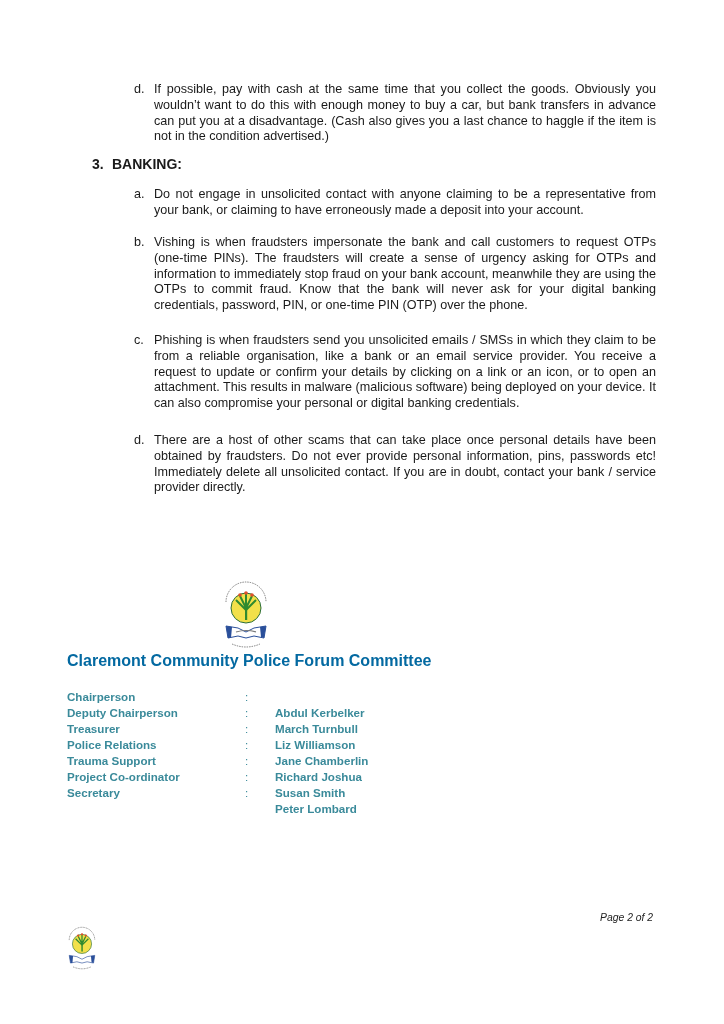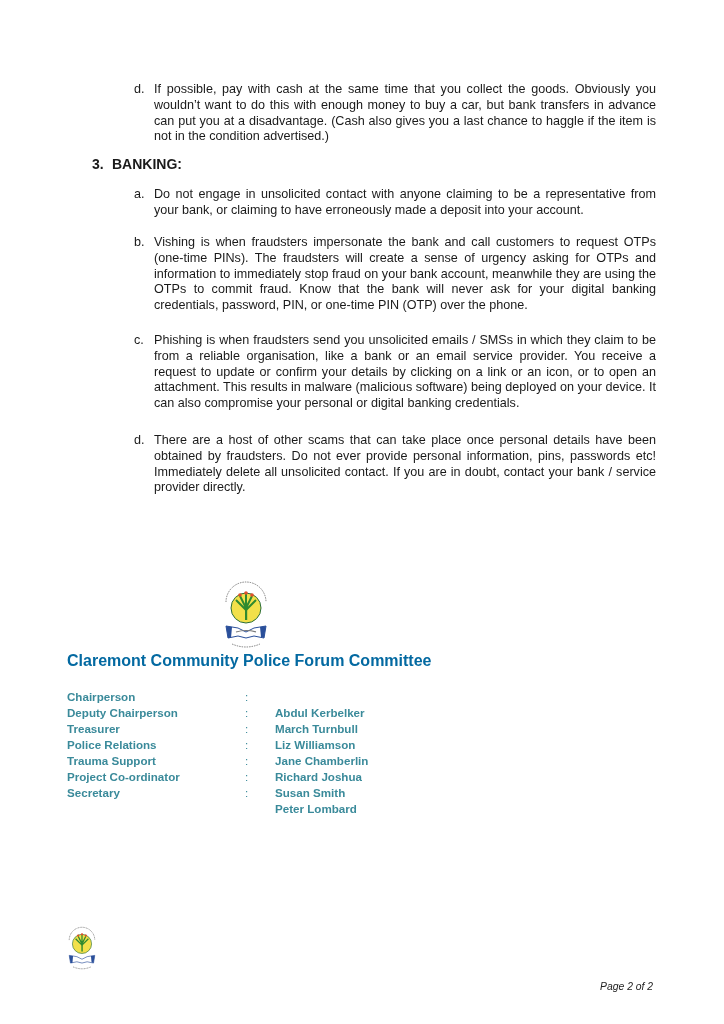--- a/index.html
+++ b/index.html
@@ -11,21 +11,21 @@
   .section-head .num { display:inline-block; width:20px; }
   .logo-main { position:absolute; left:218px; top:580px; width:56px; height:72px; }
   .committee-title { position:absolute; left:67px; top:652px; font-size:16px; font-weight:bold; color:#0369a1; white-space:nowrap; }
   .committee-list { position:absolute; left:67px; top:690px; }
   .crow { position:relative; height:16px; font-size:11.6px; font-weight:bold; color:#3a8a9a; }
   .crow .role { position:absolute; left:0; top:0; white-space:nowrap; }
   .crow .colon { position:absolute; left:178px; top:0; font-weight:normal; }
   .crow .name { position:absolute; left:208px; top:0; white-space:nowrap;margin-top:16px; }
   .logo-foot { position:absolute; left:64px; top:926px; width:36px; height:46px; }
   .footer-addr { position:absolute; left:200px; top:946px; width:312px; text-align:center; font-size:10.4px; line-height:14px; color:#3a8a9a; font-weight:bold; }
-  .page-num { position:absolute; left:600px; top:981px; font-size:10.4px; font-style:italic; color:#222; }
+  .page-num { position:absolute; left:600px; top:912px; font-size:10.4px; font-style:italic; color:#222; }
 </style>
 </head>
 <body>
 
 <div class="item" style="top:82px;">
   <span class="marker">d.</span>
   <span class="text">If possible, pay with cash at the same time that you collect the goods.  Obviously you wouldn’t want to do this with enough money to buy a car, but bank transfers in advance can put you at a disadvantage.  (Cash also gives you a last chance to haggle if the item is not in the condition advertised.)</span>
 </div>
 
 <div class="section-head">

